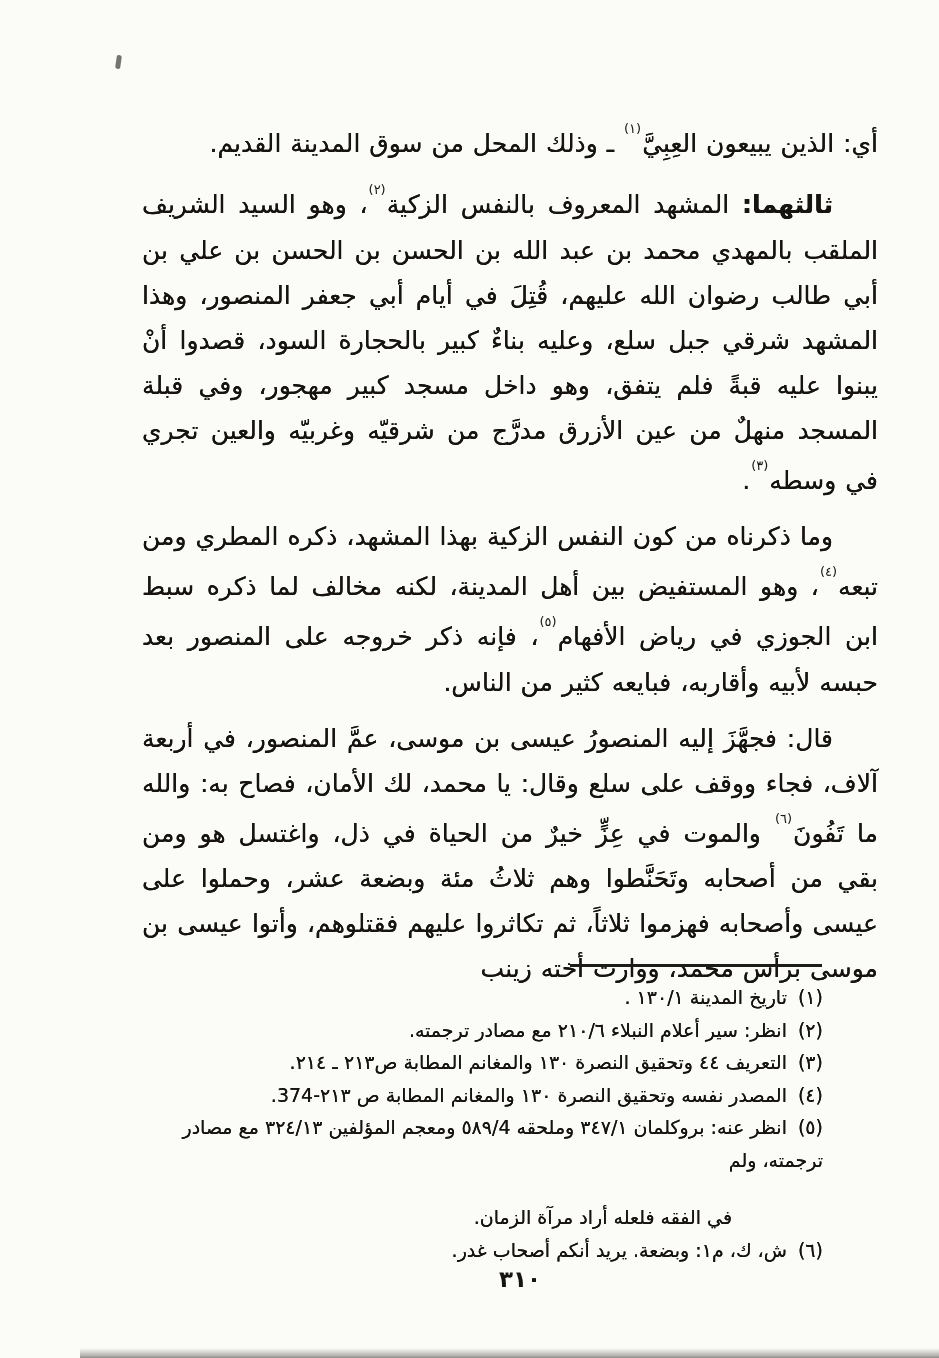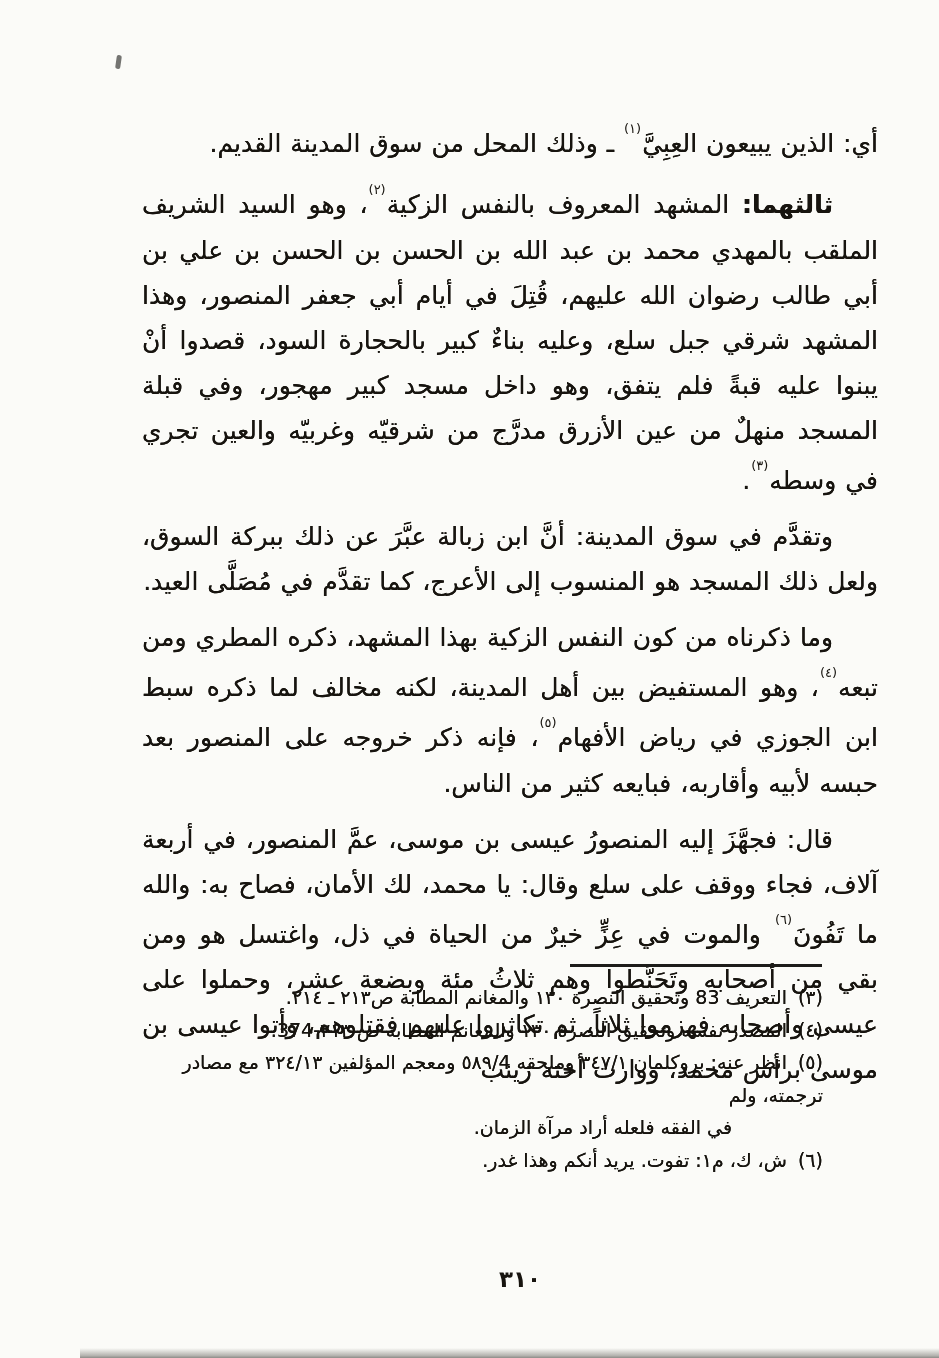--- a/index.html
+++ b/index.html
@@ -52,21 +52,21 @@
     line-height: 32.5px;
     text-shadow: 0 0 0.4px currentColor;
   }
   .fn { padding-right: 55px; text-align: right; }
   .fn-num { margin-left: 11px; }
   .fn-cont-full {
     padding-right: 0;
     text-align: justify;
     text-align-last: justify;
   }
-  .fn-cont-indent { padding-right: 146px; text-align: right; }
+  .fn-cont-indent { padding-right: 146px; text-align: right; margin-top: 25px; }
 
   
   .page-number {
     position: absolute; top: 1266px; left: 0;
     width: 880px;
     text-align: center;
     font-size: 23px;
     font-weight: bold;
     letter-spacing: 2px;
   }
@@ -91,42 +91,43 @@
 <div class="page">
 
   <div class="scan-speck"></div>
 
   <div class="main">
 
     <p class="para no-indent"><span>أي: الذين يبيعون العِبِيَّ</span><sup class="fnref">(١)</sup><span> ـ وذلك المحل من سوق المدينة القديم.</span></p>
 
     <p class="para"><span class="lead">ثالثهما:</span><span> المشهد المعروف بالنفس الزكية</span><sup class="fnref">(٢)</sup><span>، وهو السيد الشريف الملقب بالمهدي محمد بن عبد الله بن الحسن بن الحسن بن علي بن أبي طالب رضوان الله عليهم، قُتِلَ في أيام أبي جعفر المنصور، وهذا المشهد شرقي جبل سلع، وعليه بناءٌ كبير بالحجارة السود، قصدوا أنْ يبنوا عليه قبةً فلم يتفق، وهو داخل مسجد كبير مهجور، وفي قبلة المسجد منهلٌ من عين الأزرق مدرَّج من شرقيّه وغربيّه والعين تجري في وسطه</span><sup class="fnref">(٣)</sup><span>.</span></p>
 
-    <p class="para"><span>وتقدَّم في سوق المدينة: أنَّ ابن زبالة عبَّرَ عن ذلك ببركة السوق، ولعل ذلك المسجد هو المنسوب إلى الأعرج، كما تقدَّم في مُصَلَّى العيد.</span></p>
 
     <p class="para"><span>وما ذكرناه من كون النفس الزكية بهذا المشهد، ذكره المطري ومن تبعه</span><sup class="fnref">(٤)</sup><span>، وهو المستفيض بين أهل المدينة، لكنه مخالف لما ذكره سبط ابن الجوزي في رياض الأفهام</span><sup class="fnref">(٥)</sup><span>، فإنه ذكر خروجه على المنصور بعد حبسه لأبيه وأقاربه، فبايعه كثير من الناس.</span></p>
 
     <p class="para"><span>قال: فجهَّزَ إليه المنصورُ عيسى بن موسى، عمَّ المنصور، في أربعة آلاف، فجاء ووقف على سلع وقال: يا محمد، لك الأمان، فصاح به: والله ما تَفُونَ</span><sup class="fnref">(٦)</sup><span> والموت في عِزٍّ خيرٌ من الحياة في ذل، واغتسل هو ومن بقي من أصحابه وتَحَنَّطوا وهم ثلاثُ مئة وبضعة عشر، وحملوا على عيسى وأصحابه فهزموا ثلاثاً، ثم تكاثروا عليهم فقتلوهم، وأتوا عيسى بن موسى برأس محمد، ووارت أخته زينب</span></p>
 
   </div>
 
   <div class="fn-sep"></div>
 
   <div class="footnotes">
 
+    <div class="fn"><span class="fn-num">(١)</span><span>تاريخ المدينة ١٣٠/١ .</span></div>
 
+    <div class="fn"><span class="fn-num">(٢)</span><span>انظر: سير أعلام النبلاء ٢١٠/٦ مع مصادر ترجمته.</span></div>
 
-    <div class="fn"><span class="fn-num">(٣)</span><span>التعريف 83 وتحقيق النصرة ١٣٠ والمغانم المطابة ص٢١٣ ـ ٢١٤.</span></div>
+    <div class="fn"><span class="fn-num">(٣)</span><span>التعريف ٤٤ وتحقيق النصرة ١٣٠ والمغانم المطابة ص٢١٣ ـ ٢١٤.</span></div>
 
     <div class="fn"><span class="fn-num">(٤)</span><span>المصدر نفسه وتحقيق النصرة ١٣٠ والمغانم المطابة ص ٢١٣-374.</span></div>
 
     <div class="fn"><span class="fn-num">(٥)</span><span>انظر عنه: بروكلمان ٣٤٧/١ وملحقه ٥٨٩/4 ومعجم المؤلفين ٣٢٤/١٣ مع مصادر ترجمته، ولم</span></div>
     <div class="fn fn-cont-indent">في الفقه فلعله أراد مرآة الزمان.</div>
 
-    <div class="fn"><span class="fn-num">(٦)</span><span>ش، ك، م١: تفوت. يريد أنكم وهذا غدر.</span></div>
+    <div class="fn"><span class="fn-num">(٦)</span><span>ش، ك، م١: وبضعة. يريد أنكم أصحاب غدر.</span></div>
 
   </div>
 
   <div class="page-number">٣١٠</div>
 
   <div class="scan-bottom-edge"></div>
 
 </div>
 
 </body></html>

